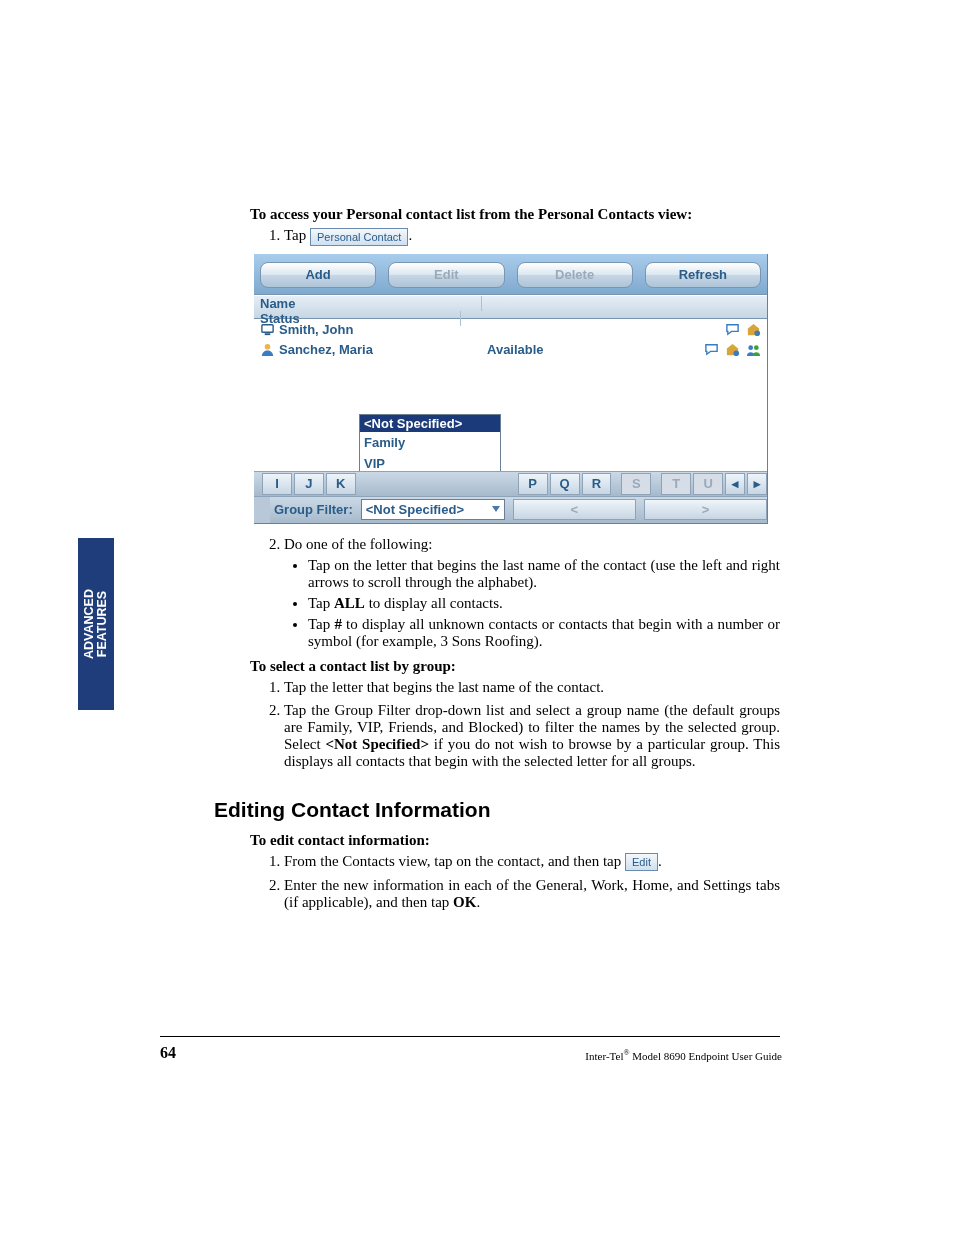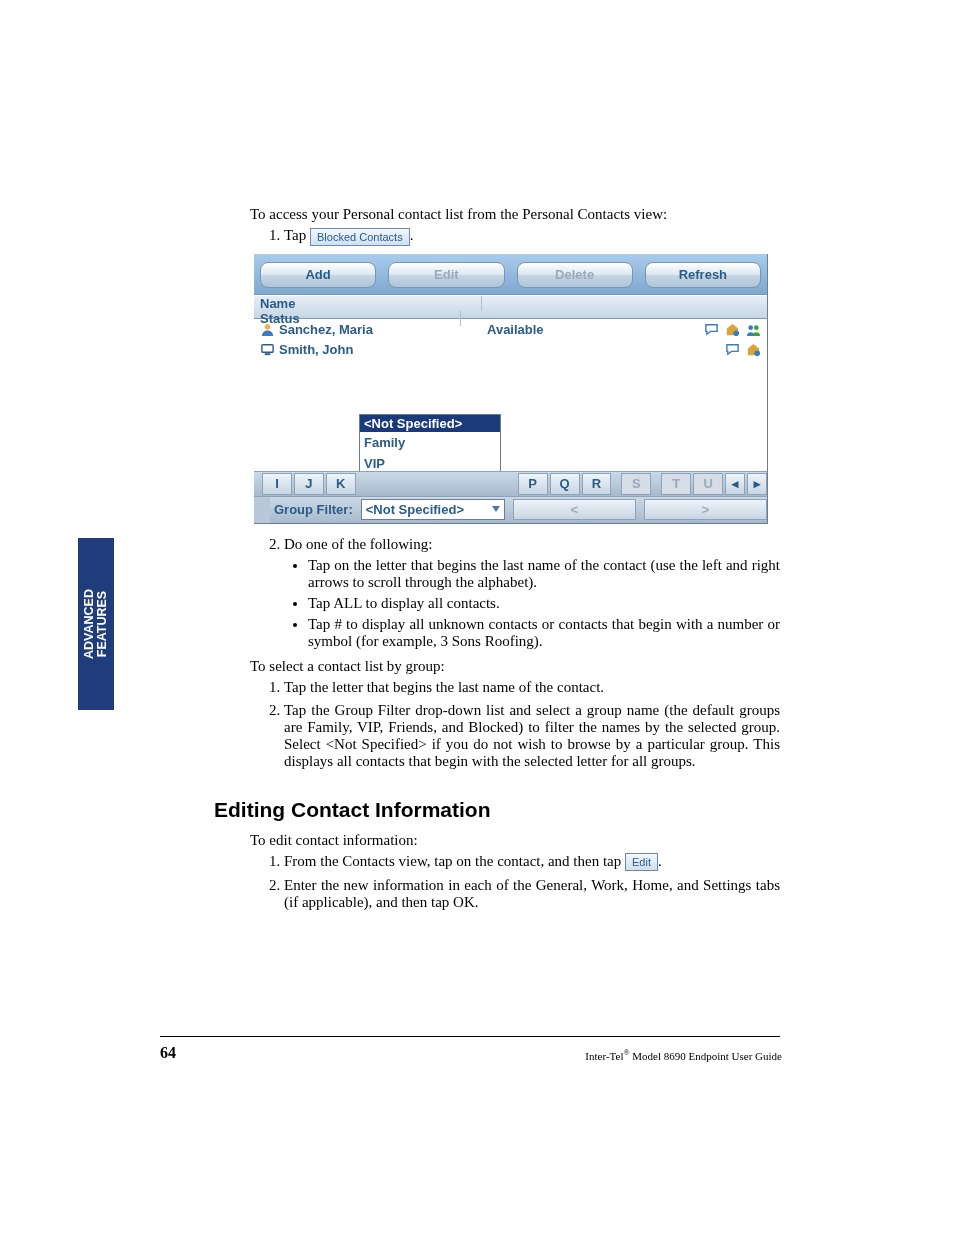--- a/index.html
+++ b/index.html
@@ -38,21 +38,21 @@
     font-size: 12.5px;
     line-height: 13px;
     text-align: center;
   }
   .content {
     position: absolute;
     left: 250px;
     top: 206px;
     width: 530px;
   }
-  .bold { font-weight: normal; }
+  .bold { font-weight: bold; }
   .section-heading {
     font-family: Arial, Helvetica, sans-serif;
     font-weight: bold;
     font-size: 21px;
     margin-top: 28px;
     margin-bottom: 10px;
     margin-left: -36px;
   }
   ol.numbered {
     list-style: decimal;
@@ -248,41 +248,66 @@
   <div class="side-tab">
     <div class="side-tab-text" style="white-space:pre;">ADVANCED
 FEATURES</div>
   </div>
 
   <div class="content">
 
     <div class="bold">To access your Personal contact list from the Personal Contacts view:</div>
     <ol class="numbered">
       <li>
-        <span>Tap </span><span class="inline-btn">Blocked Contacts</span><span>.</span>
+        <span>Tap </span><span class="inline-btn">Personal Contact</span><span>.</span>
       </li>
     </ol>
 
     <div class="shot">
       <div class="toolbar">
         <div class="tbtn enabled">Add</div>
         <div class="tbtn disabled">Edit</div>
         <div class="tbtn disabled">Delete</div>
         <div class="tbtn enabled">Refresh</div>
       </div>
       <div class="table-head">
         <div class="th name">Name</div>
         <div class="th status">Status</div>
         <div class="th icons"></div>
       </div>
       <div class="rows">
         <div class="row">
           <div class="cell name">
             <span class="ico">
               <svg viewBox="0 0 16 16">
+                  <rect x="2" y="3" width="12" height="8" rx="1" fill="none" stroke="#2a5c8a" stroke-width="1.5"></rect>
+                  <rect x="5" y="12" width="6" height="2" fill="#2a5c8a"></rect>
+                </svg>
+            </span>
+            <span>Smith, John</span>
+          </div>
+          <div class="cell status"></div>
+          <div class="cell icons">
+            <span class="ico">
+                <svg viewBox="0 0 16 16">
+                  <path d="M2 3h12v7H7l-4 3v-3H2z" fill="none" stroke="#3a7cc2" stroke-width="1.5"></path>
+                </svg>
+              </span>
+            <span class="ico">
+                <svg viewBox="0 0 16 16">
+                  <path d="M8 2l6 5v7H2V7z" fill="#d9a43a"></path>
+                  <circle cx="12" cy="12" r="3" fill="#3a7cc2"></circle>
+                </svg>
+              </span>
+          </div>
+        </div>
+        <div class="row">
+          <div class="cell name">
+            <span class="ico">
+              <svg viewBox="0 0 16 16">
                   <circle cx="8" cy="5" r="3" fill="#f2b24a"></circle>
                   <path d="M2 15c0-4 3-6 6-6s6 2 6 6" fill="#3a7cc2"></path>
                 </svg>
             </span>
             <span>Sanchez, Maria</span>
           </div>
           <div class="cell status">Available</div>
           <div class="cell icons">
             <span class="ico">
                 <svg viewBox="0 0 16 16">
@@ -294,45 +319,20 @@
                   <path d="M8 2l6 5v7H2V7z" fill="#d9a43a"></path>
                   <circle cx="12" cy="12" r="3" fill="#3a7cc2"></circle>
                 </svg>
               </span>
             <span class="ico">
                 <svg viewBox="0 0 16 16">
                   <circle cx="5" cy="6" r="2.5" fill="#3a7cc2"></circle>
                   <circle cx="11" cy="6" r="2.5" fill="#3aa23a"></circle>
                   <path d="M1 15c0-3 2-4 4-4s4 1 4 4" fill="#3a7cc2"></path>
                   <path d="M7 15c0-3 2-4 4-4s4 1 4 4" fill="#3aa23a"></path>
-                </svg>
-              </span>
-          </div>
-        </div>
-        <div class="row">
-          <div class="cell name">
-            <span class="ico">
-              <svg viewBox="0 0 16 16">
-                  <rect x="2" y="3" width="12" height="8" rx="1" fill="none" stroke="#2a5c8a" stroke-width="1.5"></rect>
-                  <rect x="5" y="12" width="6" height="2" fill="#2a5c8a"></rect>
-                </svg>
-            </span>
-            <span>Smith, John</span>
-          </div>
-          <div class="cell status"></div>
-          <div class="cell icons">
-            <span class="ico">
-                <svg viewBox="0 0 16 16">
-                  <path d="M2 3h12v7H7l-4 3v-3H2z" fill="none" stroke="#3a7cc2" stroke-width="1.5"></path>
-                </svg>
-              </span>
-            <span class="ico">
-                <svg viewBox="0 0 16 16">
-                  <path d="M8 2l6 5v7H2V7z" fill="#d9a43a"></path>
-                  <circle cx="12" cy="12" r="3" fill="#3a7cc2"></circle>
                 </svg>
               </span>
           </div>
         </div>
       </div>
 
       <div class="popup">
         <div class="sel">&lt;Not Specified&gt;</div>
         <div class="opt">Family</div>
         <div class="opt">VIP</div>

